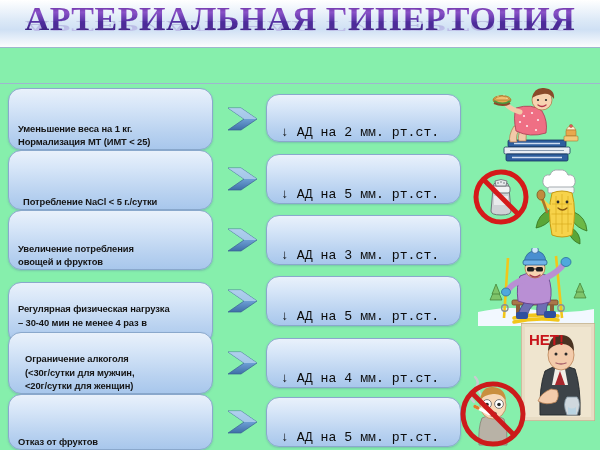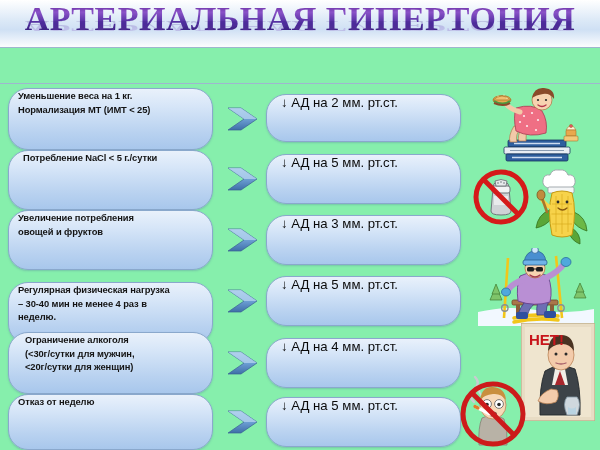--- a/index.html
+++ b/index.html
@@ -48,27 +48,27 @@
     letter-spacing:-0.2px; white-space:nowrap;
   }
 
   
   .rows { position:absolute; left:0; top:88px; width:600px; height:360px; }
   .row { position:absolute; left:0; width:600px; }
 
   .box {
     position:absolute;
     border:1px solid #8aa8cc;
-    border-radius:20px;
+    border-radius:13px;
     background:linear-gradient(to bottom,#e9f1fb 0%,#d7e6f8 28%,#b9d2f0 72%,#a8c7ec 100%);
     box-shadow:0 1px 2px rgba(90,120,160,0.35);
-    display:flex; align-items:flex-start;
+    display:flex; align-items:flex-end;
   }
   .box-left { left:8px; width:205px; padding:0 9px; }
-  .box-right { left:266px; width:195px; padding:0 14px; }
+  .box-right { left:266px; width:195px; padding:0 14px;font-family:Liberation Mono, monospace; }
 
   .ltxt {
     font-size:9.4px; font-weight:bold; color:#141414; line-height:1.45;
     letter-spacing:-0.1px;
   }
   .rtxt {
     font-size:13.2px; font-weight:normal; color:#0b0b0b; line-height:1.2;
     white-space:nowrap;
   }
 
@@ -175,21 +175,21 @@
           <path d="M2,2 L15,2 L31,13 L18,13 Z" fill="#b6d4ef" opacity="0.75"></path>
           </svg>
       </div>
       <div class="box box-right" style="top:6px;height:50px;">
         <span class="rtxt">↓ АД на 4 мм. рт.ст.</span>
       </div>
     </div>
 
     <div class="row" style="top:306px;">
       <div class="box box-left" style="top:0px;height:56px;">
-        <span class="ltxt">Отказ от неделю</span>
+        <span class="ltxt">Отказ от фруктов</span>
       </div>
       <div class="chev" style="top:15px;">
         <svg viewBox="0 0 34 26">
             <path d="M2,2 L15,2 L31,13 L15,24 L2,24 L18,13 Z" fill="url(#cg)" stroke="#3a6292" stroke-width="0.7"></path>
           <path d="M2,2 L15,2 L31,13 L18,13 Z" fill="#b6d4ef" opacity="0.75"></path>
           </svg>
       </div>
       <div class="box box-right" style="top:3px;height:50px;">
         <span class="rtxt">↓ АД на 5 мм. рт.ст.</span>
       </div>

